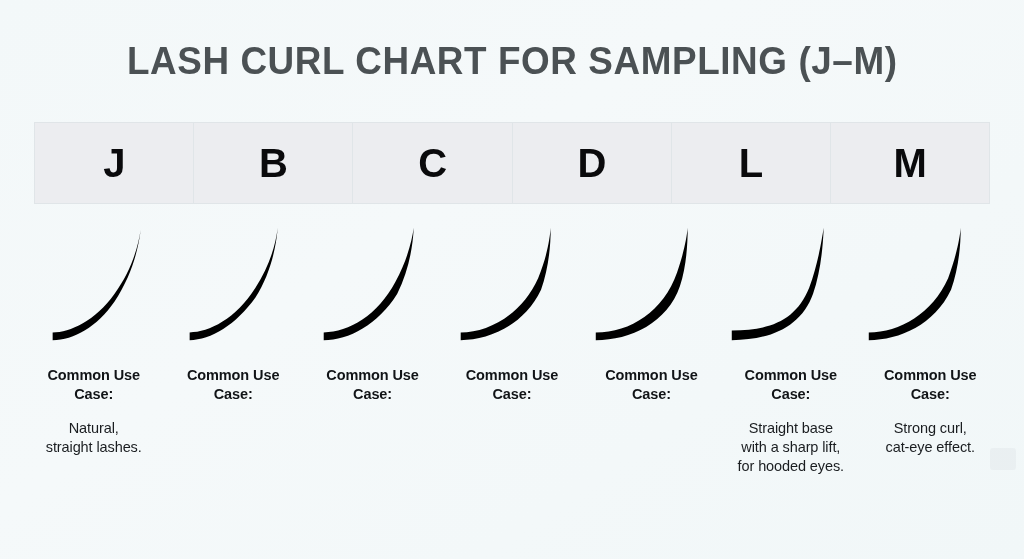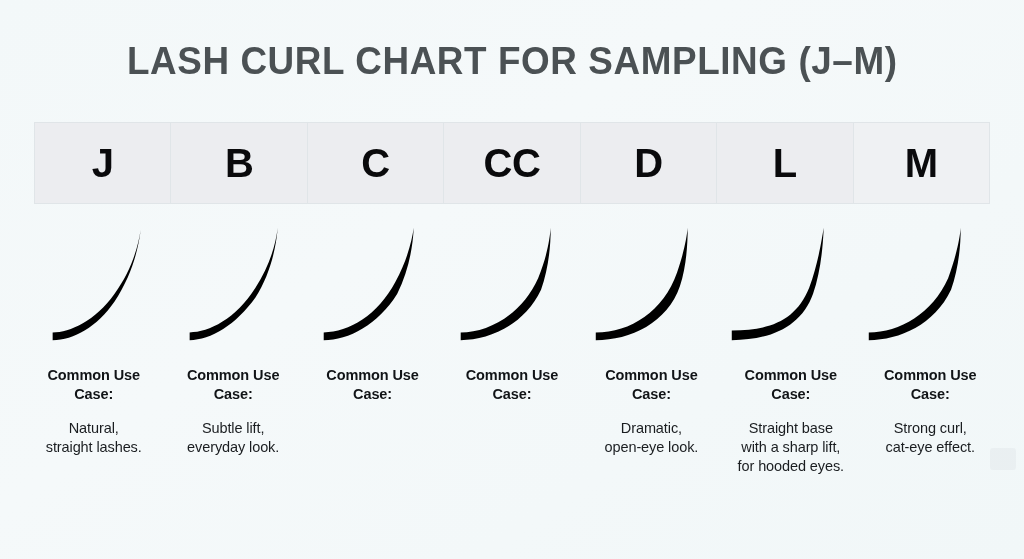--- a/index.html
+++ b/index.html
@@ -174,23 +174,20 @@
     <div class="header-cell">
       <span class="header-letter">J</span>
     </div>
     <div class="header-cell">
       <span class="header-letter">B</span>
     </div>
     <div class="header-cell">
       <span class="header-letter">C</span>
     </div>
     <div class="header-cell">
-      <span class="header-letter">CC</span>
-    </div>
-    <div class="header-cell">
       <span class="header-letter">D</span>
     </div>
     <div class="header-cell">
       <span class="header-letter">L</span>
     </div>
     <div class="header-cell">
       <span class="header-letter">M</span>
     </div>
   </div>
 
@@ -291,36 +288,32 @@
   <div class="caption-row" id="caption-row">
       <div class="caption-cell">
         <div class="caption-heading">Common Use
 Case:</div>
         <div class="caption-body">Natural,
 straight lashes.</div>
       </div>
       <div class="caption-cell">
         <div class="caption-heading">Common Use
 Case:</div>
-        <div class="caption-body">Subtle lift,
-everyday look.</div>
-      </div>
-      <div class="caption-cell">
-        <div class="caption-heading">Common Use
-Case:</div>
-      </div>
-      <div class="caption-cell">
-        <div class="caption-heading">Common Use
-Case:</div>
-      </div>
-      <div class="caption-cell">
-        <div class="caption-heading">Common Use
-Case:</div>
-        <div class="caption-body">Dramatic,
-open-eye look.</div>
+      </div>
+      <div class="caption-cell">
+        <div class="caption-heading">Common Use
+Case:</div>
+      </div>
+      <div class="caption-cell">
+        <div class="caption-heading">Common Use
+Case:</div>
+      </div>
+      <div class="caption-cell">
+        <div class="caption-heading">Common Use
+Case:</div>
       </div>
       <div class="caption-cell">
         <div class="caption-heading">Common Use
 Case:</div>
         <div class="caption-body">Straight base
 with a sharp lift,
 for hooded eyes.</div>
       </div>
       <div class="caption-cell">
         <div class="caption-heading">Common Use

